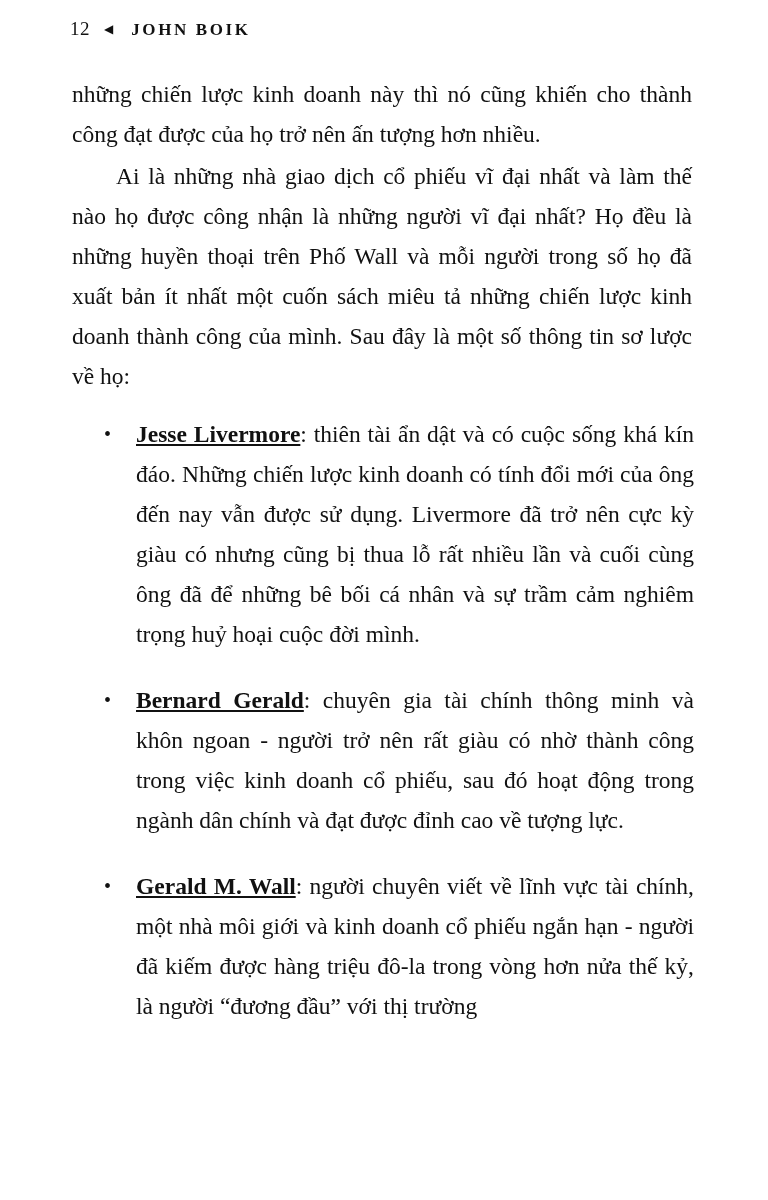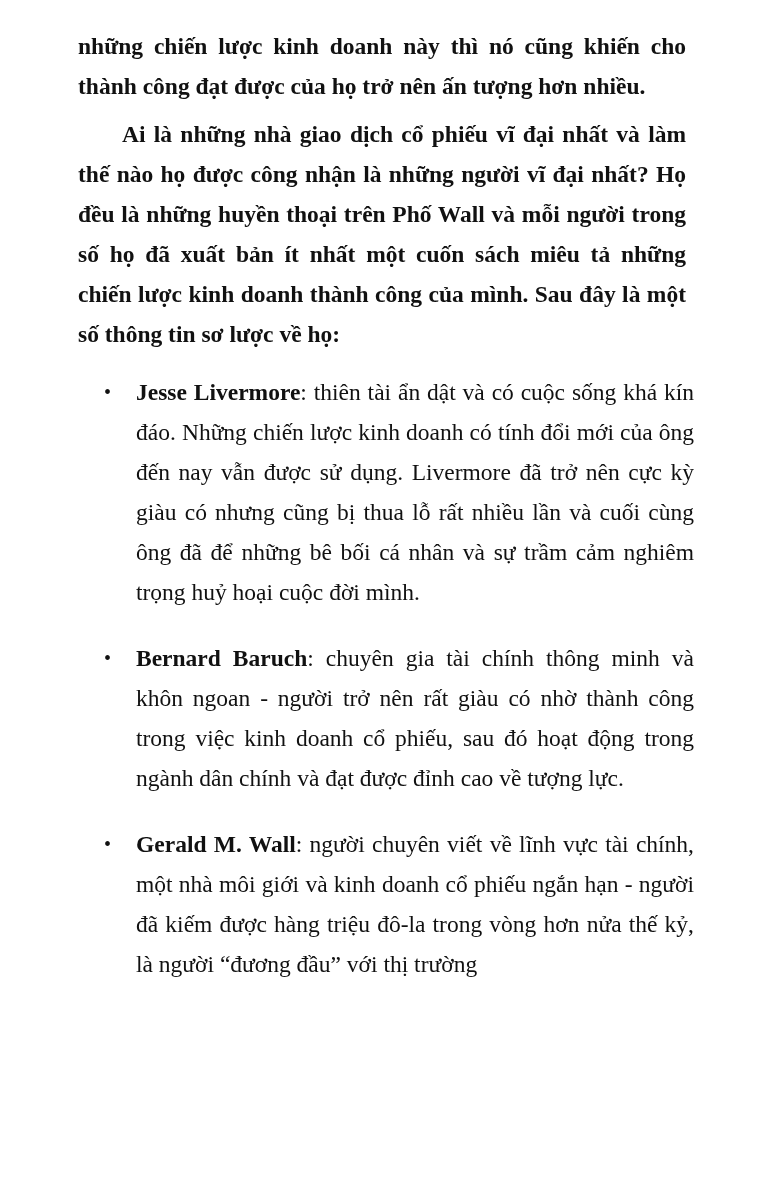--- a/index.html
+++ b/index.html
@@ -47,22 +47,21 @@
     margin-left: 4px;
   }
   .body-text {
     font-size: 23.5px;
     line-height: 40px;
     text-align: justify;
     text-justify: inter-word;
     hyphens: none;
   }
   p.para {
-    margin: 8px;
-    font-weight: bold;
+    margin: 2px;
   }
   p.indent {
     text-indent: 44px;
   }
   ul.bullets {
     list-style: none;
     margin: 18px 0 0 0;
     padding: 0;
   }
   ul.bullets > li {
@@ -78,48 +77,54 @@
   }
   .bullet-dot {
     position: absolute;
     left: 34px;
     top: 0;
     font-size: 20px;
     line-height: 40px;
   }
   .name {
     font-weight: bold;
+    text-decoration: underline;
   }
   .last-clip {
     max-height: 200px;
     overflow: hidden;
   }
 </style>
 </head>
 <body>
 
 <div class="page">
 
+  <div class="header">
+    <span class="folio">12</span>
+    <span class="header-marker">◀</span>
+    <span class="running-title">JOHN BOIK</span>
+  </div>
 
   <div class="body-text">
 
     <p class="para">những chiến lược kinh doanh này thì nó cũng khiến cho thành công đạt được của họ trở nên ấn tượng hơn nhiều.</p>
 
     <p class="para indent">Ai là những nhà giao dịch cổ phiếu vĩ đại nhất và làm thế nào họ được công nhận là những người vĩ đại nhất? Họ đều là những huyền thoại trên Phố Wall và mỗi người trong số họ đã xuất bản ít nhất một cuốn sách miêu tả những chiến lược kinh doanh thành công của mình. Sau đây là một số thông tin sơ lược về họ:</p>
 
     <ul class="bullets">
 
       <li>
         <span class="bullet-dot">•</span>
         <span class="name">Jesse Livermore</span><span>: thiên tài ẩn dật và có cuộc sống khá kín đáo. Những chiến lược kinh doanh có tính đổi mới của ông đến nay vẫn được sử dụng. Livermore đã trở nên cực kỳ giàu có nhưng cũng bị thua lỗ rất nhiều lần và cuối cùng ông đã để những bê bối cá nhân và sự trầm cảm nghiêm trọng huỷ hoại cuộc đời mình.</span>
       </li>
 
       <li>
         <span class="bullet-dot">•</span>
-        <span class="name">Bernard Baruch</span><span>: chuyên gia tài chính thông minh và khôn ngoan - người trở nên rất giàu có nhờ thành công trong việc kinh doanh cổ phiếu, sau đó hoạt động trong ngành dân chính và đạt được đỉnh cao về tượng lực.</span>
+        <span class="name">Bernard Gerald</span><span>: chuyên gia tài chính thông minh và khôn ngoan - người trở nên rất giàu có nhờ thành công trong việc kinh doanh cổ phiếu, sau đó hoạt động trong ngành dân chính và đạt được đỉnh cao về tượng lực.</span>
       </li>
 
       <li class="last-clip">
         <span class="bullet-dot">•</span>
         <span class="name">Gerald M. Wall</span><span>: người chuyên viết về lĩnh vực tài chính, một nhà môi giới và kinh doanh cổ phiếu ngắn hạn - người đã kiếm được hàng triệu đô-la trong vòng hơn nửa thế kỷ, là người “đương đầu” với thị trường</span>
       </li>
 
     </ul>
 
   </div>

